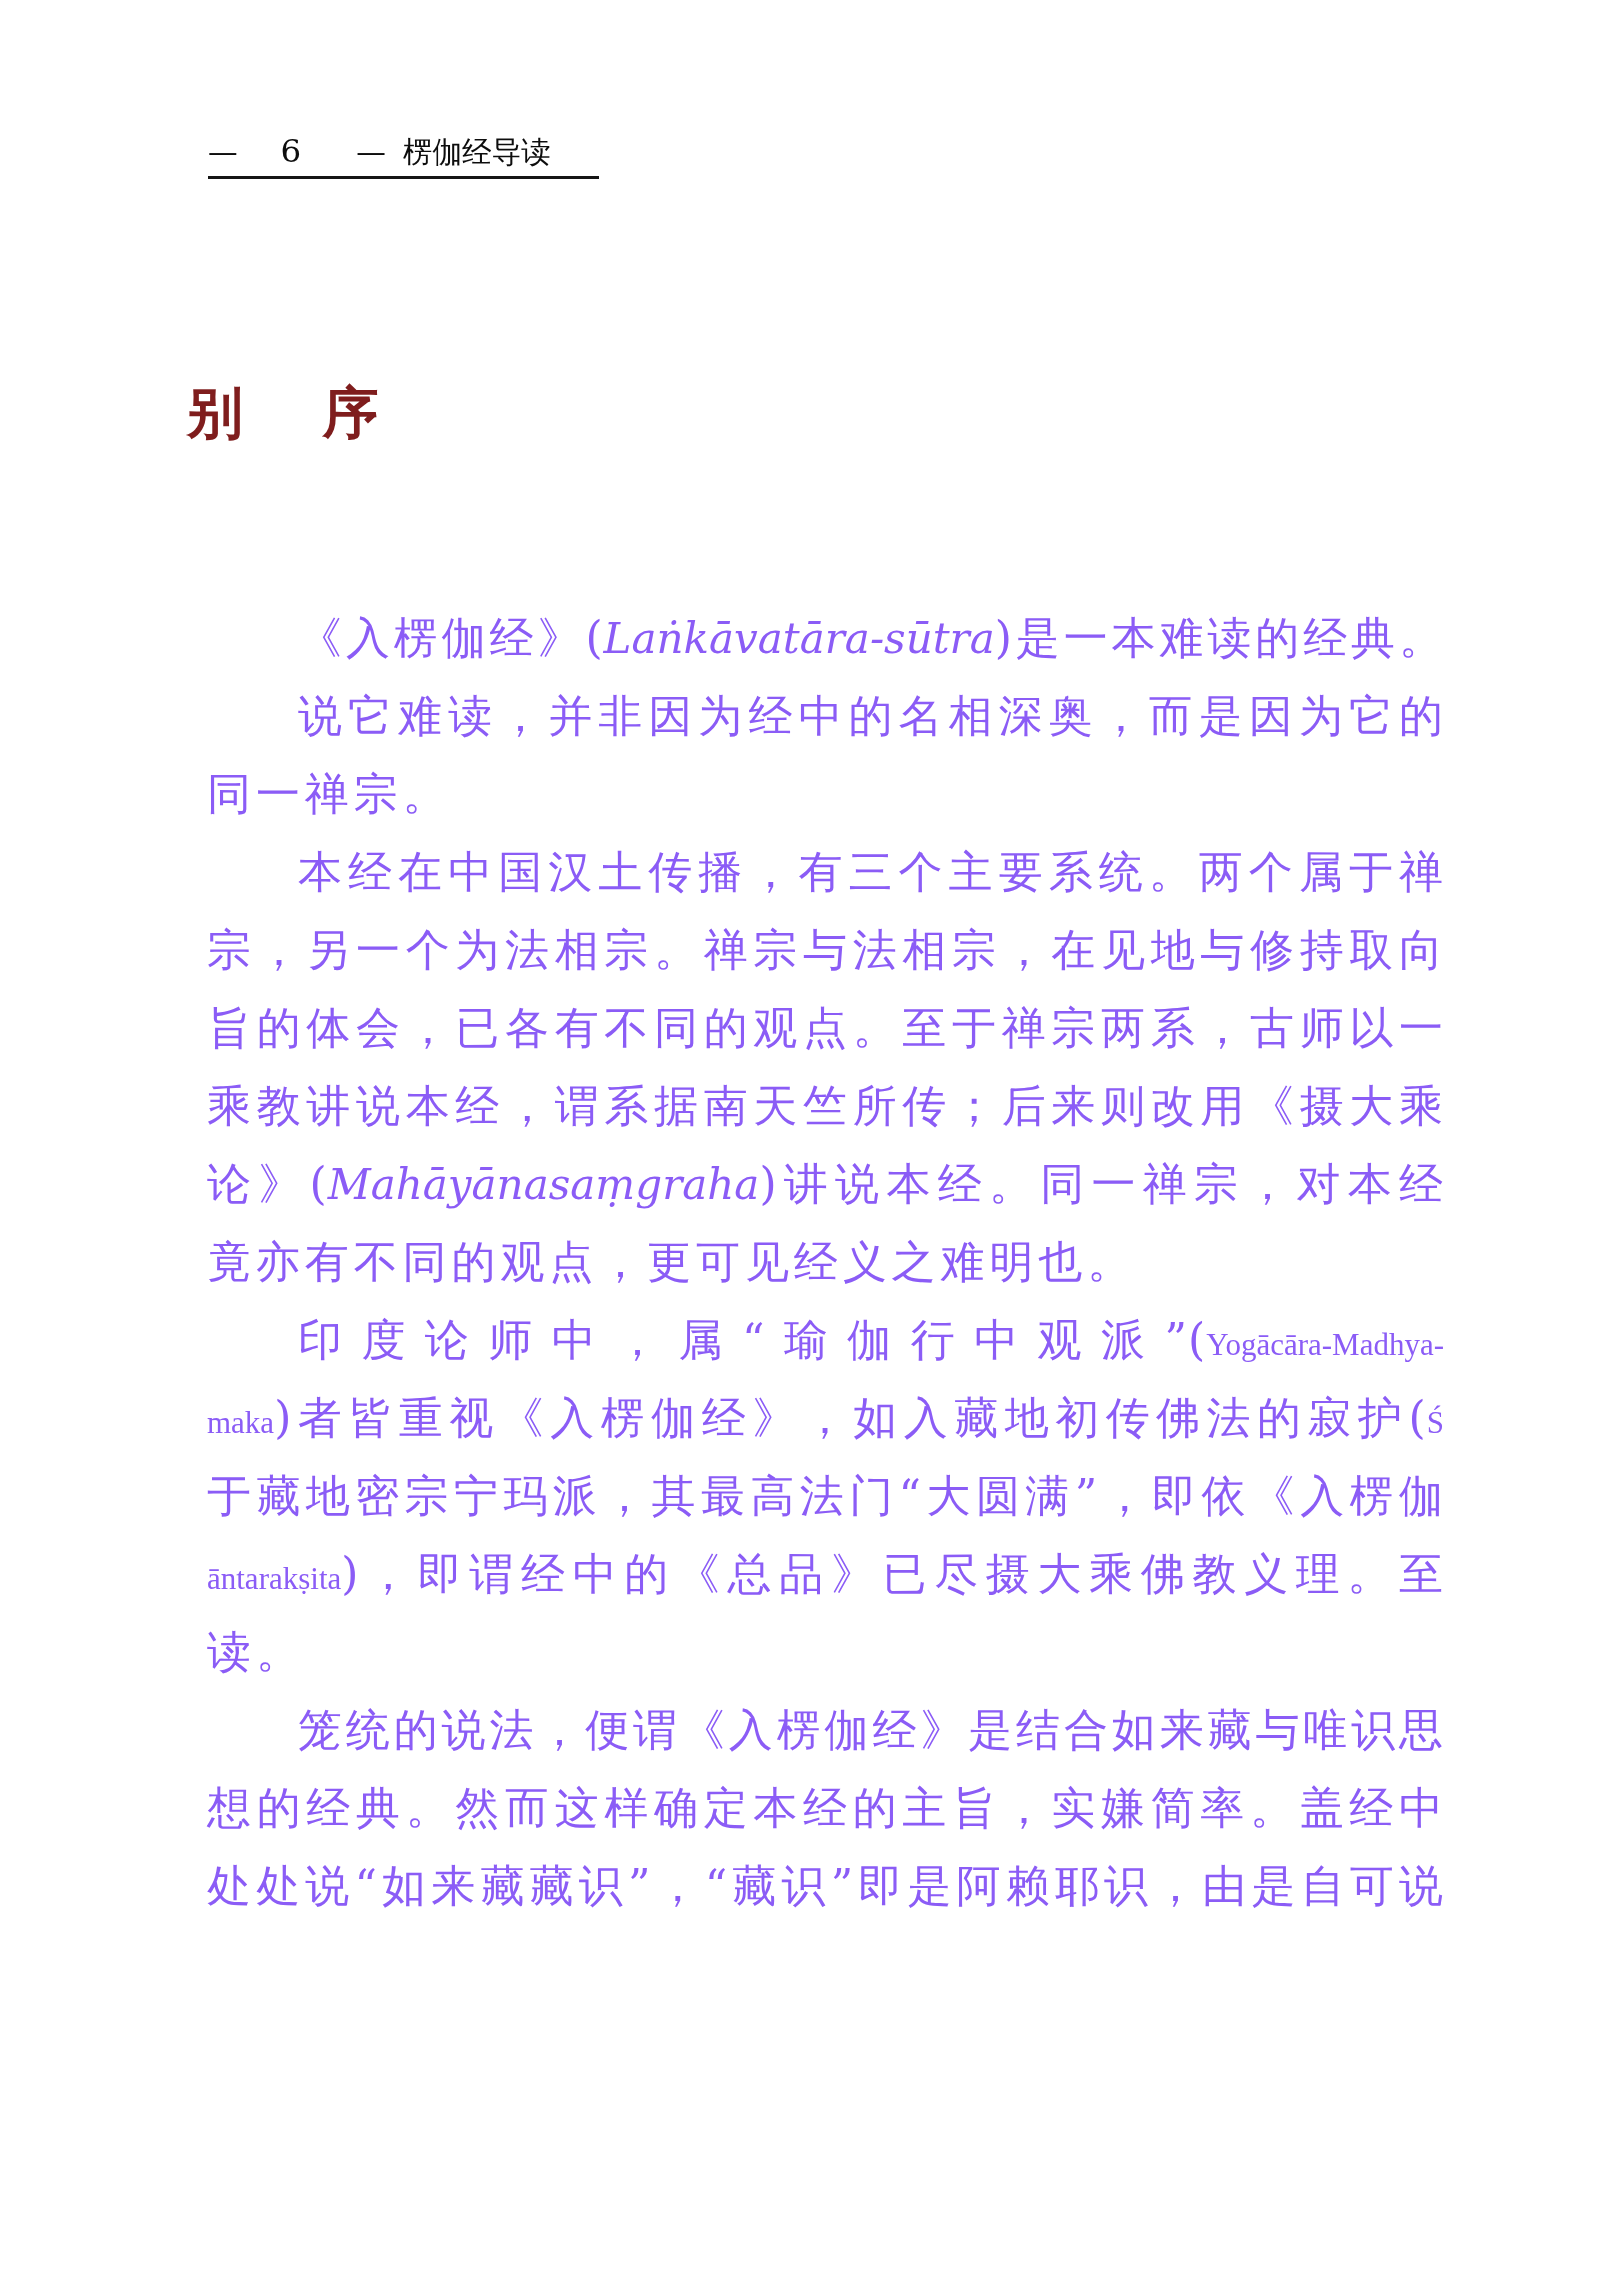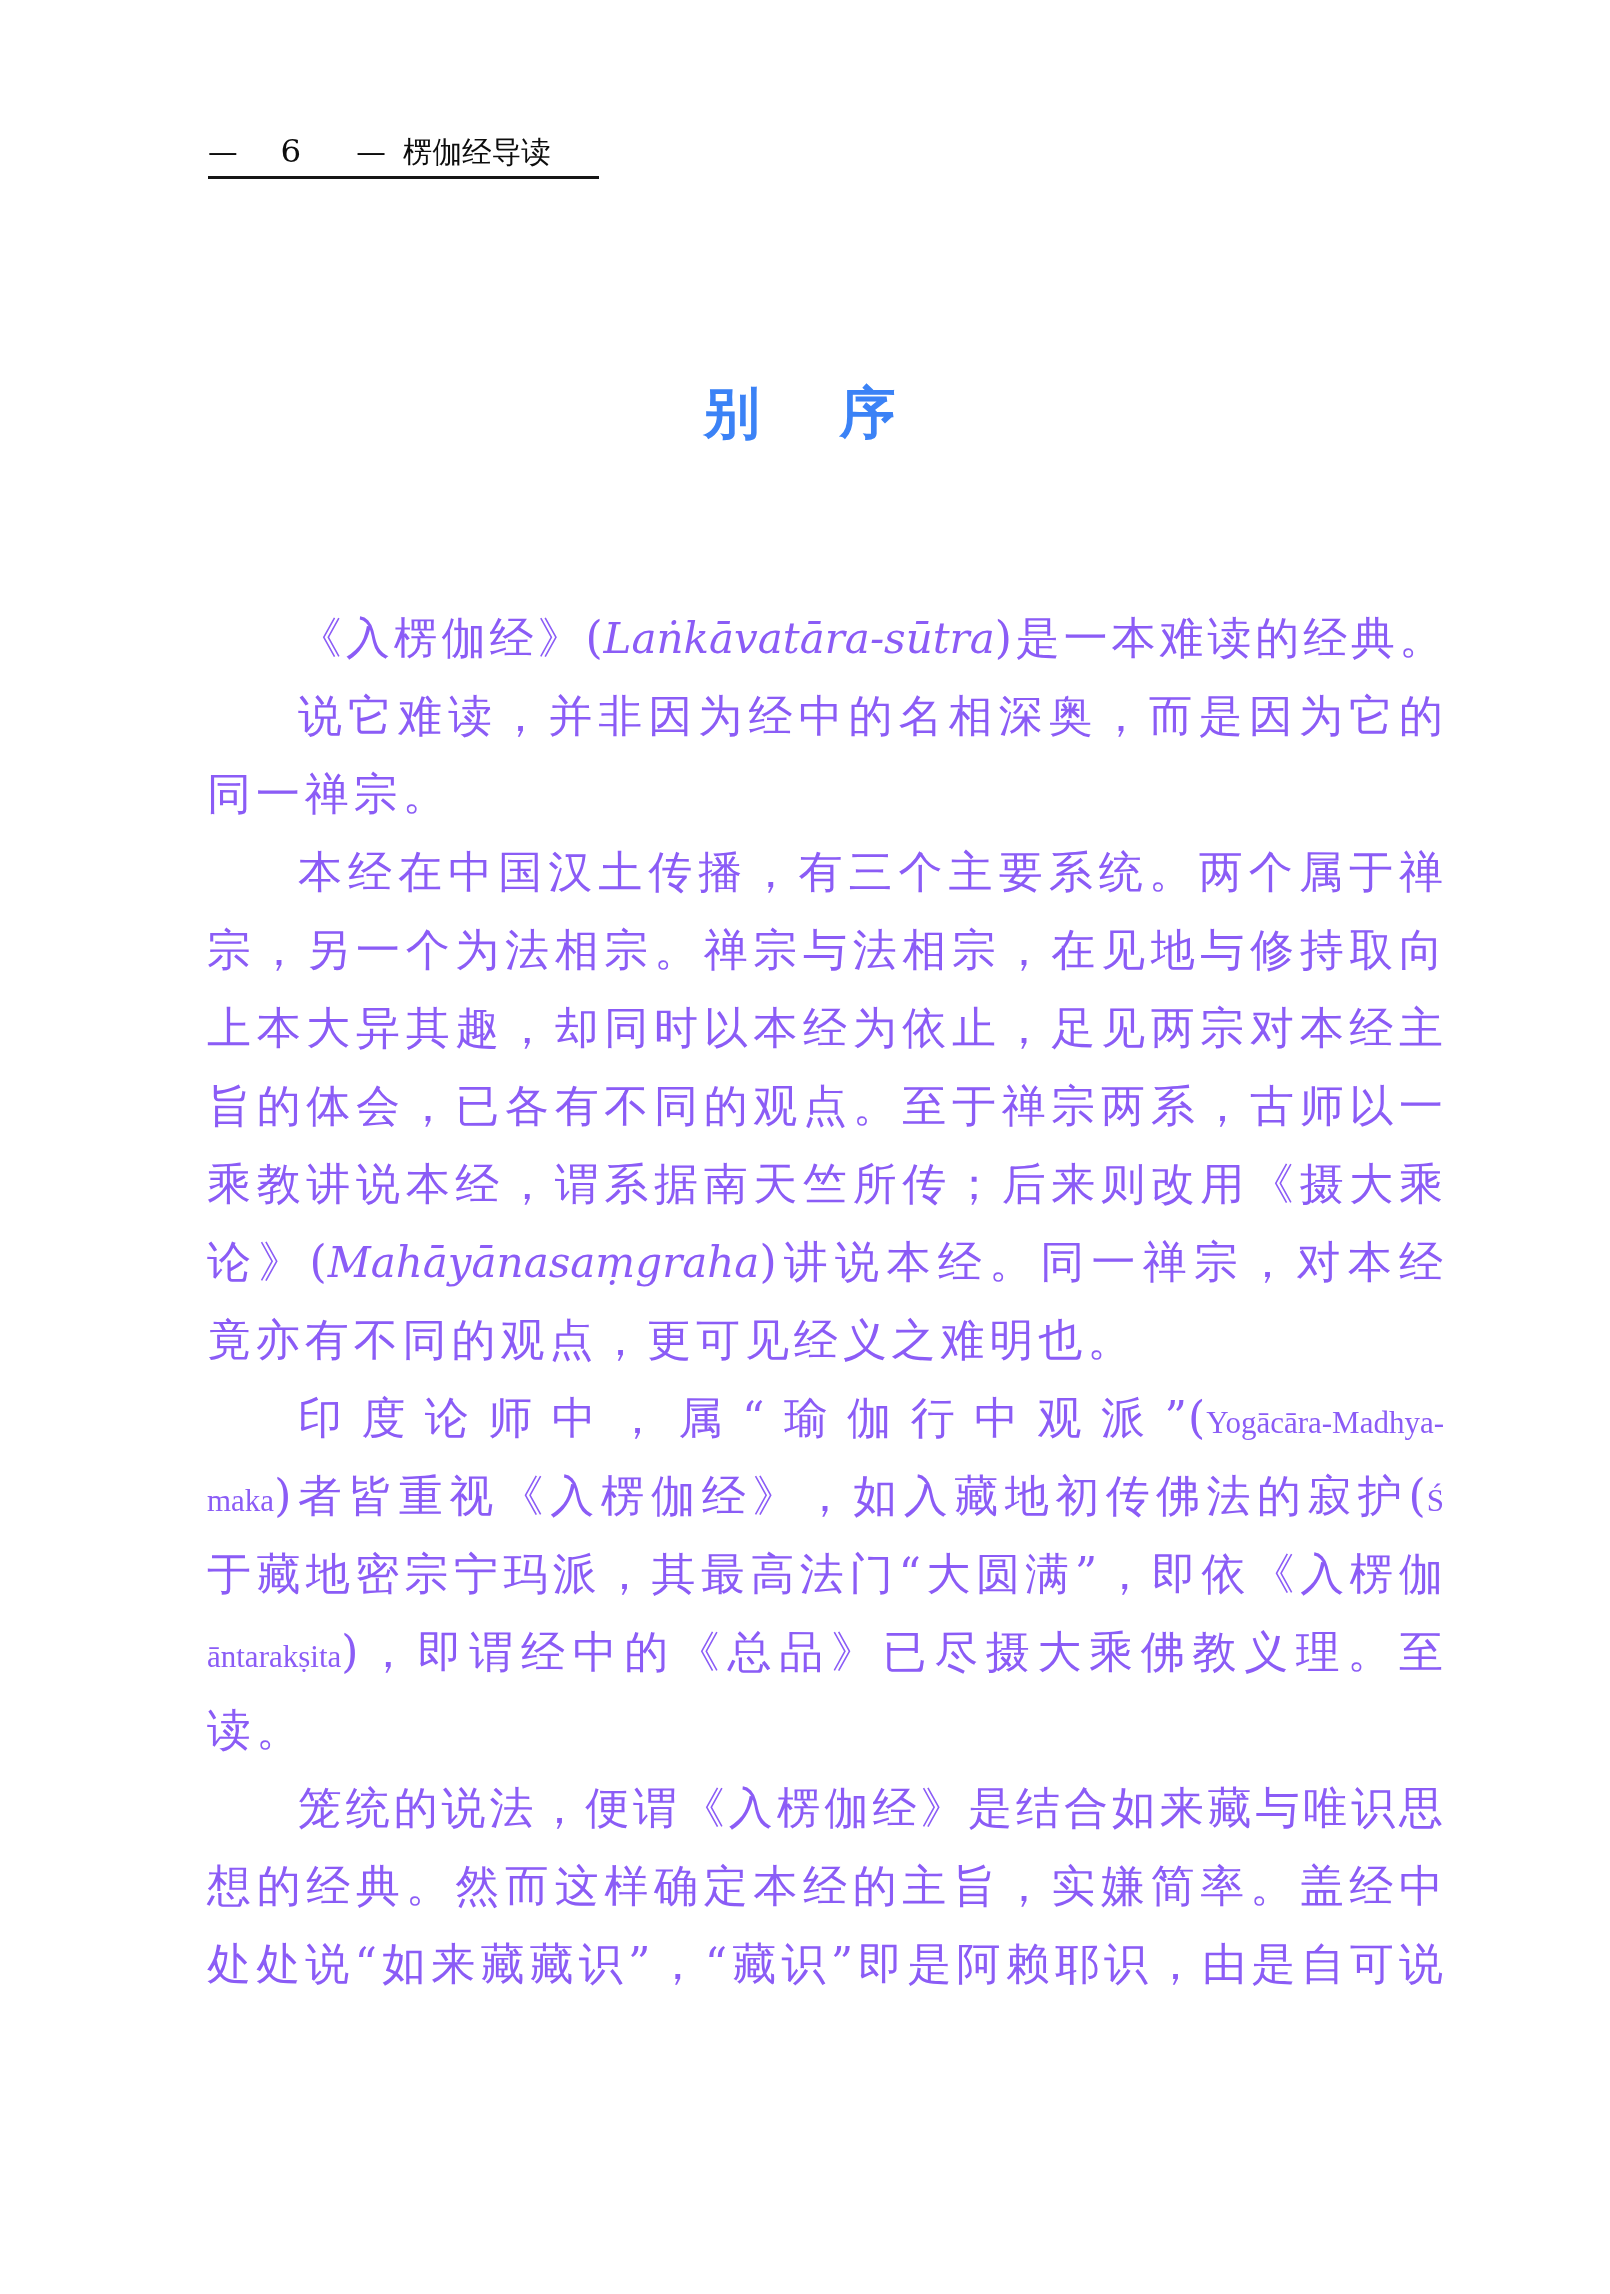--- a/index.html
+++ b/index.html
@@ -36,26 +36,26 @@
     height: 3px;
     background: #151515;
   }
 
   
   .section-title {
     position: absolute;
     left: 187px;
     top: 380px;
     width: 1237px;
-    text-align: center;
+    text-align: left;
     font-size: 56px;
     font-weight: bold;
     letter-spacing: 11.8px;
     line-height: 65px;
-    color: #3b82f6;
+    color: #7f1d1d;
   }
 
   
   .body-text {
     position: absolute;
     left: 207px;
     top: 599px;
     width: 1237px;
     color: #8b5cf6;
   }
@@ -97,21 +97,20 @@
   <div class="header-rule"></div>
 
   <div class="section-title">别　序</div>
 
   <div class="body-text">
       <div class="line j ind"><span class="cn">《入楞伽经》(</span><span class="lati">Laṅkāvatāra-sūtra</span><span class="cn">)是一本难读的经典。</span></div>
       <div class="line j ind"><span class="cn">说它难读，并非因为经中的名相深奥，而是因为它的</span></div>
       <div class="line nj"><span class="cn">同一禅宗。</span></div>
       <div class="line j ind"><span class="cn">本经在中国汉土传播，有三个主要系统。两个属于禅</span></div>
       <div class="line j"><span class="cn">宗，另一个为法相宗。禅宗与法相宗，在见地与修持取向</span></div>
-      <div class="line j"><span class="cn">上本大异其趣，却同时以本经为依止，足见两宗对本经主</span></div>
       <div class="line j"><span class="cn">旨的体会，已各有不同的观点。至于禅宗两系，古师以一</span></div>
       <div class="line j"><span class="cn">乘教讲说本经，谓系据南天竺所传；后来则改用《摄大乘</span></div>
       <div class="line j"><span class="cn">论》(</span><span class="lati">Mahāyānasaṃgraha</span><span class="cn">)讲说本经。同一禅宗，对本经</span></div>
       <div class="line nj"><span class="cn">竟亦有不同的观点，更可见经义之难明也。</span></div>
       <div class="line j ind"><span class="cn">印度论师中，属“瑜伽行中观派”(</span><span class="lat">Yogācāra-Madhya-</span></div>
       <div class="line j"><span class="lat">maka</span><span class="cn">)者皆重视《入楞伽经》，如入藏地初传佛法的寂护(</span><span class="lat">Ś</span></div>
       <div class="line j"><span class="cn">于藏地密宗宁玛派，其最高法门“大圆满”，即依《入楞伽</span></div>
       <div class="line j"><span class="lat">āntarakṣita</span><span class="cn">)，即谓经中的《总品》已尽摄大乘佛教义理。至</span></div>
       <div class="line nj"><span class="cn">读。</span></div>
       <div class="line j ind"><span class="cn">笼统的说法，便谓《入楞伽经》是结合如来藏与唯识思</span></div>

